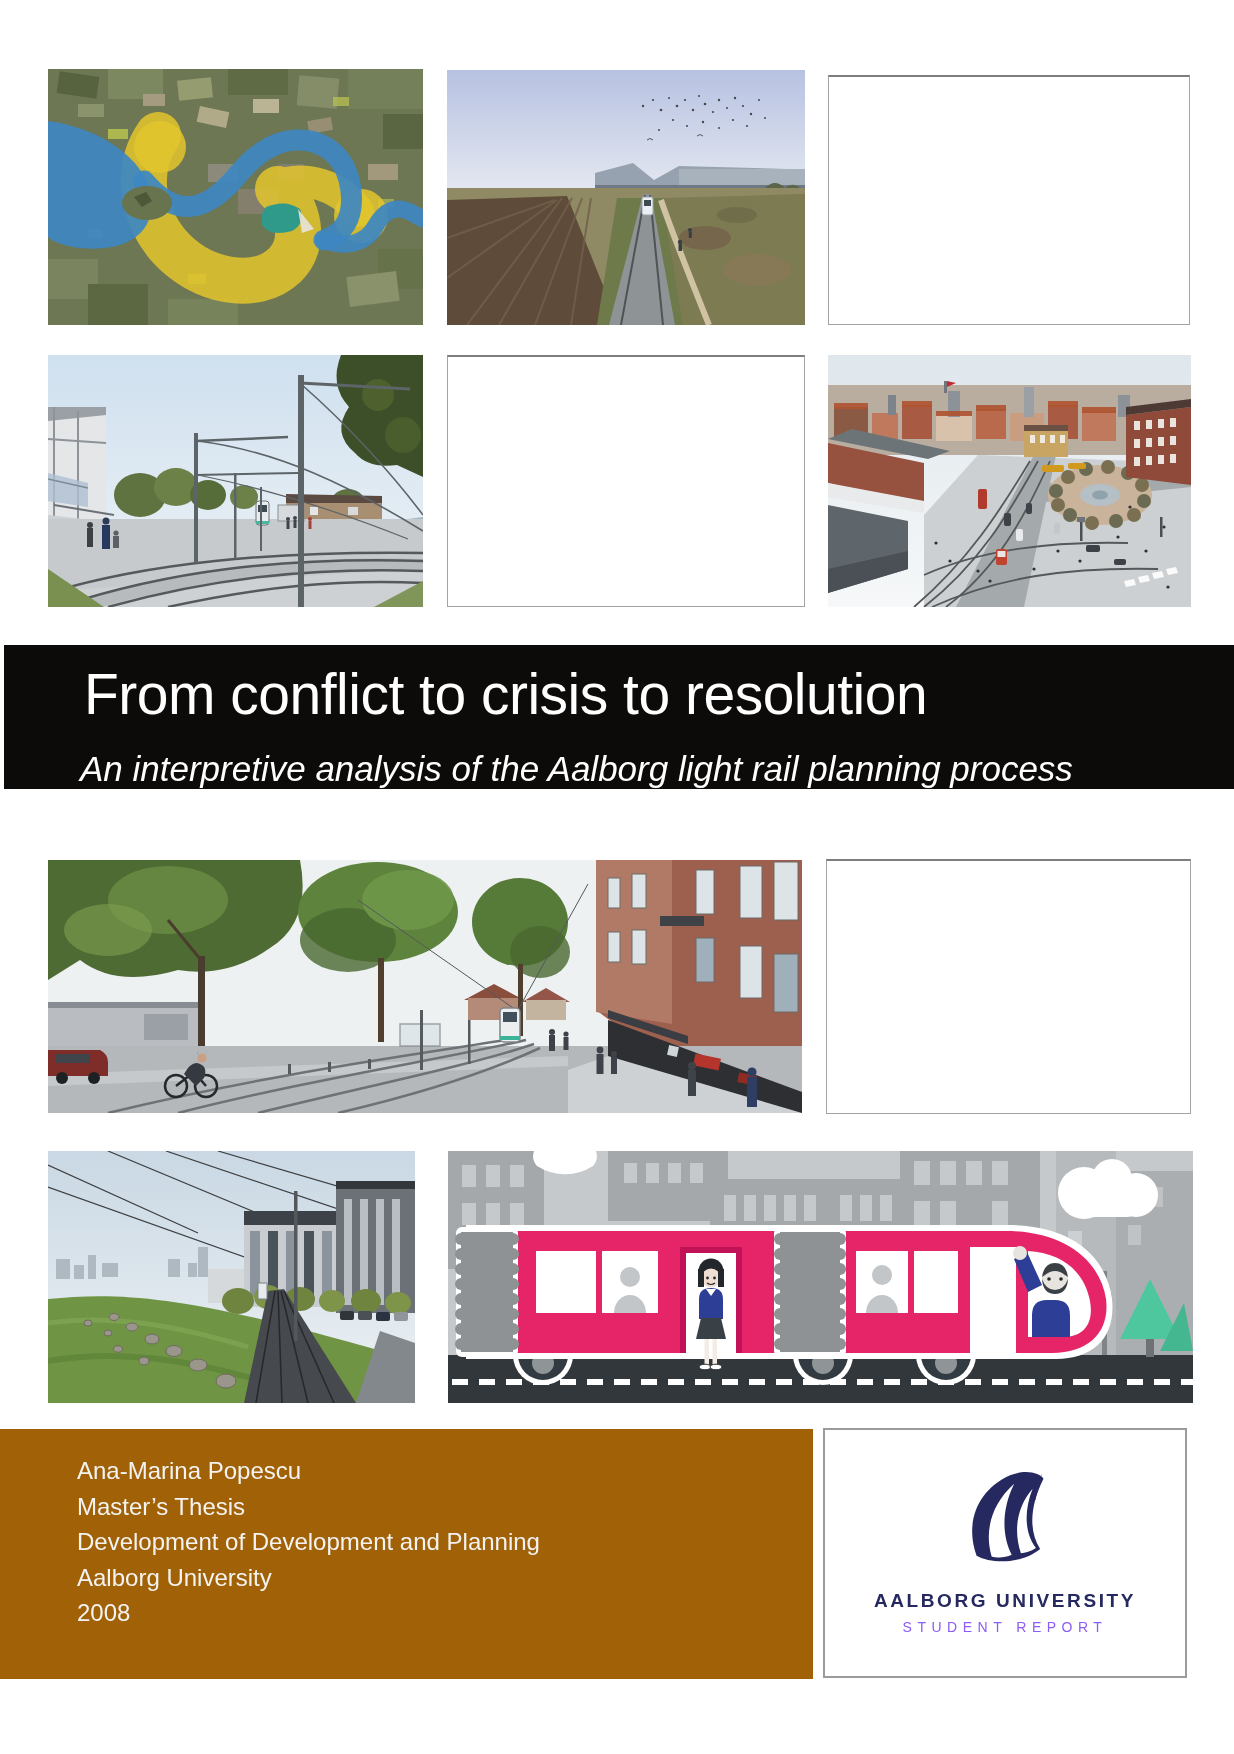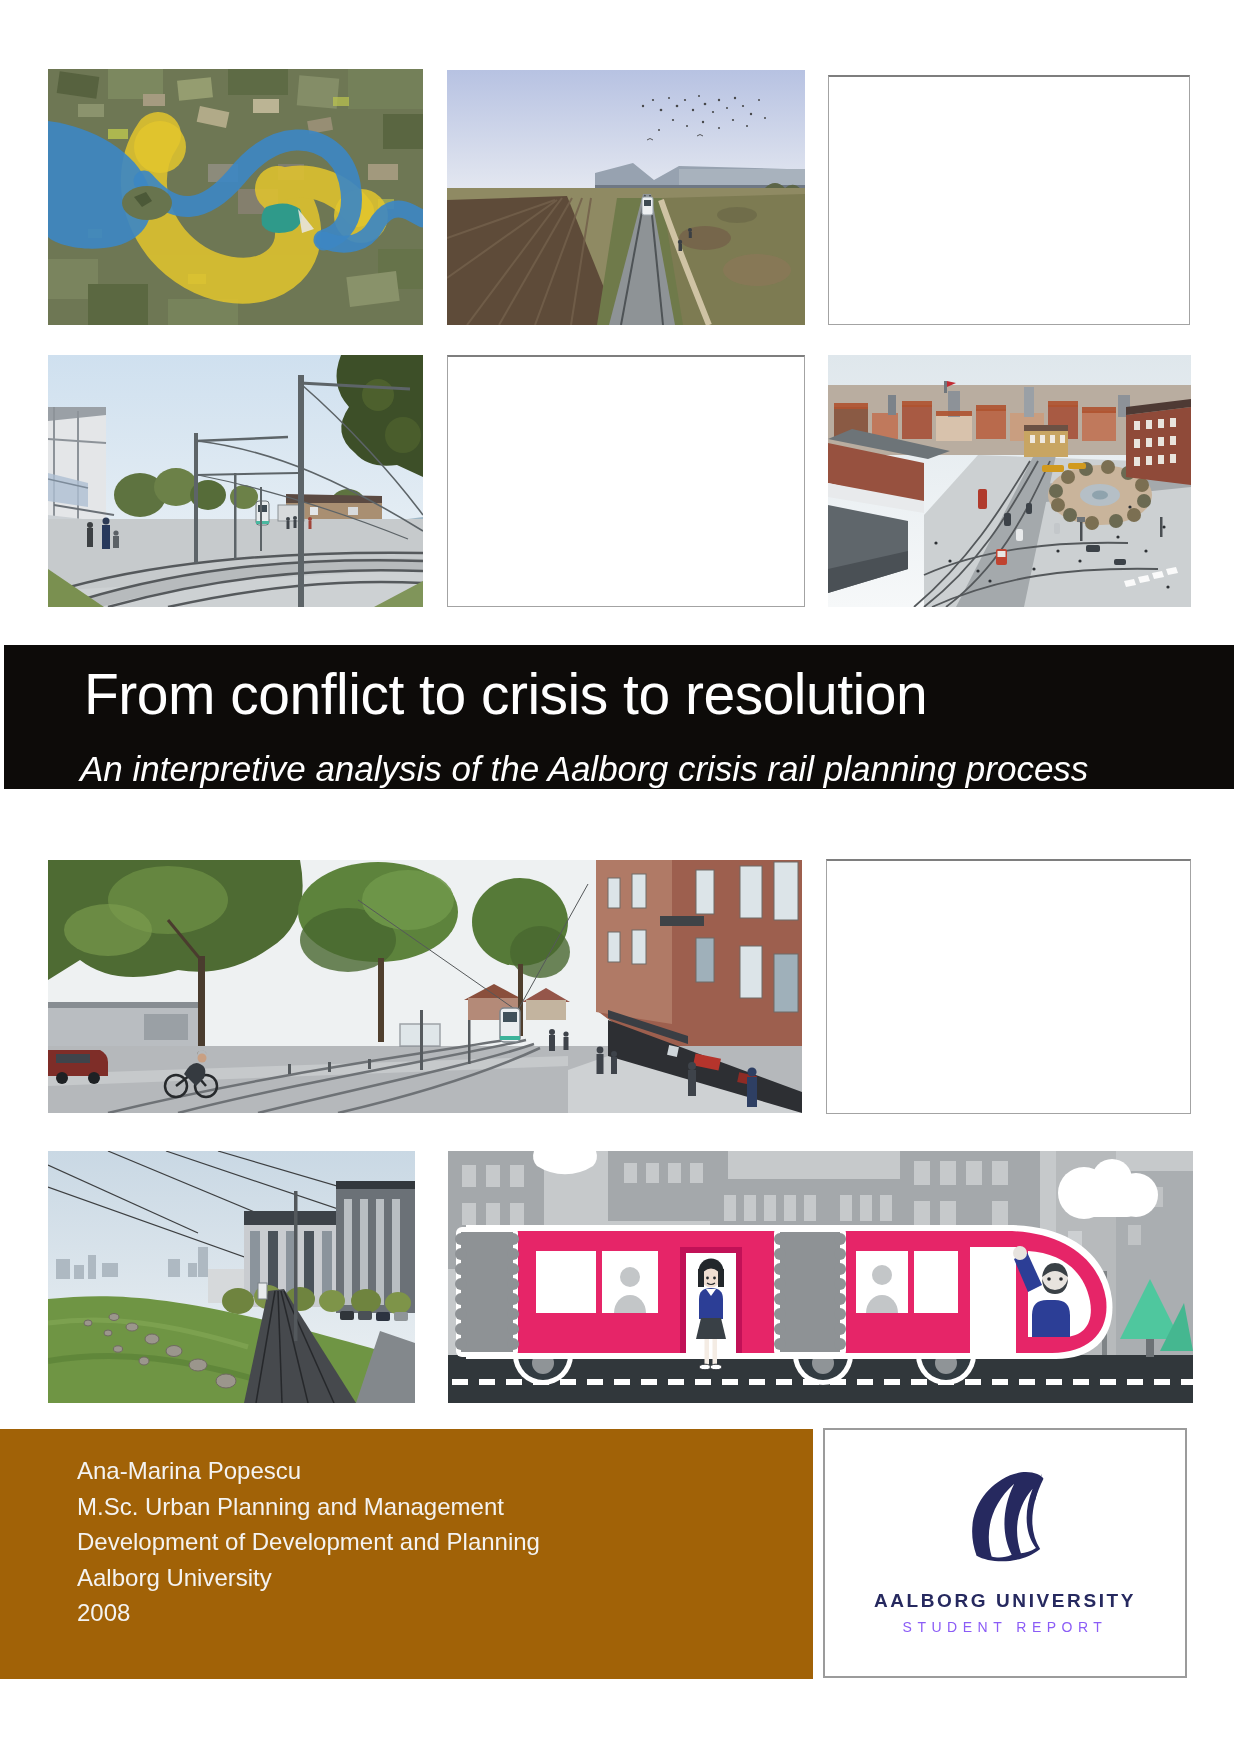--- a/index.html
+++ b/index.html
@@ -356,21 +356,21 @@
           <circle cx="302" cy="152" r="1.6"></circle>
       </g>
       <rect x="252" y="164" width="2.5" height="22" fill="#4a4f53"></rect>
         <rect x="249" y="162" width="8" height="5" fill="#6d7378"></rect>
       <rect x="332" y="162" width="2.5" height="20" fill="#4a4f53"></rect>
     </svg>
   </div>
 
   <div class="abs banner" style="left:4px; top:645px; width:1234px; height:144px;">
     <div class="banner-title">From conflict to crisis to resolution</div>
-    <div class="banner-subtitle">An interpretive analysis of the Aalborg crisis rail planning process</div>
+    <div class="banner-subtitle">An interpretive analysis of the Aalborg light rail planning process</div>
   </div>
 
   <div class="abs img" style="left:48px; top:860px; width:754px; height:253px;">
     <svg viewBox="0 0 754 253" preserveAspectRatio="none">
       <rect width="754" height="253" fill="#eef1f2"></rect>
       <rect x="0" y="142" width="150" height="10" fill="#878d92"></rect>
       <rect x="0" y="148" width="150" height="38" fill="#b9bdc1"></rect>
       <rect x="96" y="154" width="44" height="26" fill="#9aa0a5"></rect>
       <polygon points="416,140 446,124 476,140" fill="#8a4f3c"></polygon>
       <rect x="420" y="138" width="50" height="22" fill="#b48a78"></rect>
@@ -708,21 +708,21 @@
         <rect x="256.5" y="188" width="4.5" height="26" fill="#f4ece4"></rect>
         <rect x="264.5" y="188" width="4.5" height="26" fill="#f4ece4"></rect>
         <ellipse cx="257" cy="216" rx="6" ry="2.8" fill="#ffffff" stroke="#2b2f33" stroke-width="1"></ellipse>
         <ellipse cx="268" cy="216" rx="6" ry="2.8" fill="#ffffff" stroke="#2b2f33" stroke-width="1"></ellipse>
       </g>
     </svg>
   </div>
 
   <div class="abs credits" style="left:0; top:1429px; width:813px; height:250px;">
     <span>Ana-Marina Popescu</span>
-    <span>M.Sc. Urban Planning and Management</span>
+    <span>Master’s Thesis</span>
     <span>Development of Development and Planning</span>
     <span>Aalborg University</span>
     <span>2008</span>
   </div>
 
   <div class="abs logo-box" style="left:823px; top:1428px; width:364px; height:250px;">
     <svg class="logo-mark" viewBox="0 0 100 110">
       <path d="M16,100 C2,62 16,22 56,4 C76,-4 92,2 96,8 C80,40 78,70 92,92 C70,110 34,110 16,100 Z" fill="#26295f"></path>
       <path d="M34,101 C25,70 34,38 61,14 C46,44 46,76 58,99 C50,103 40,103 34,101 Z" fill="#ffffff"></path>
       <path d="M69,97 C60,70 64,42 83,20 C72,48 74,74 87,91 C81,95 74,97 69,97 Z" fill="#ffffff"></path>

